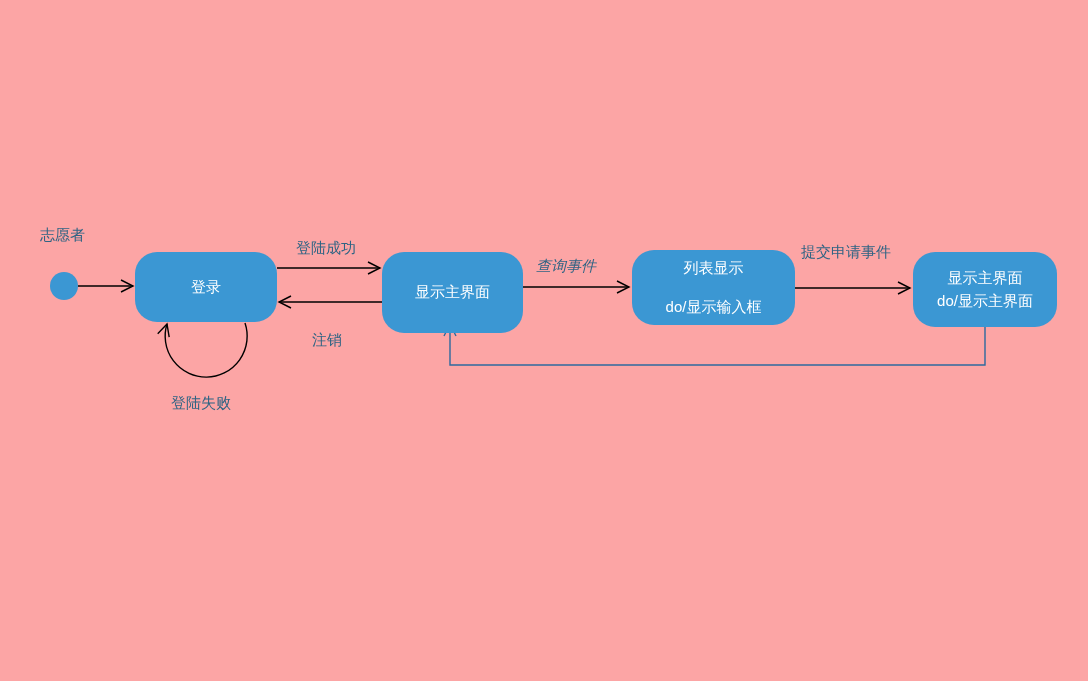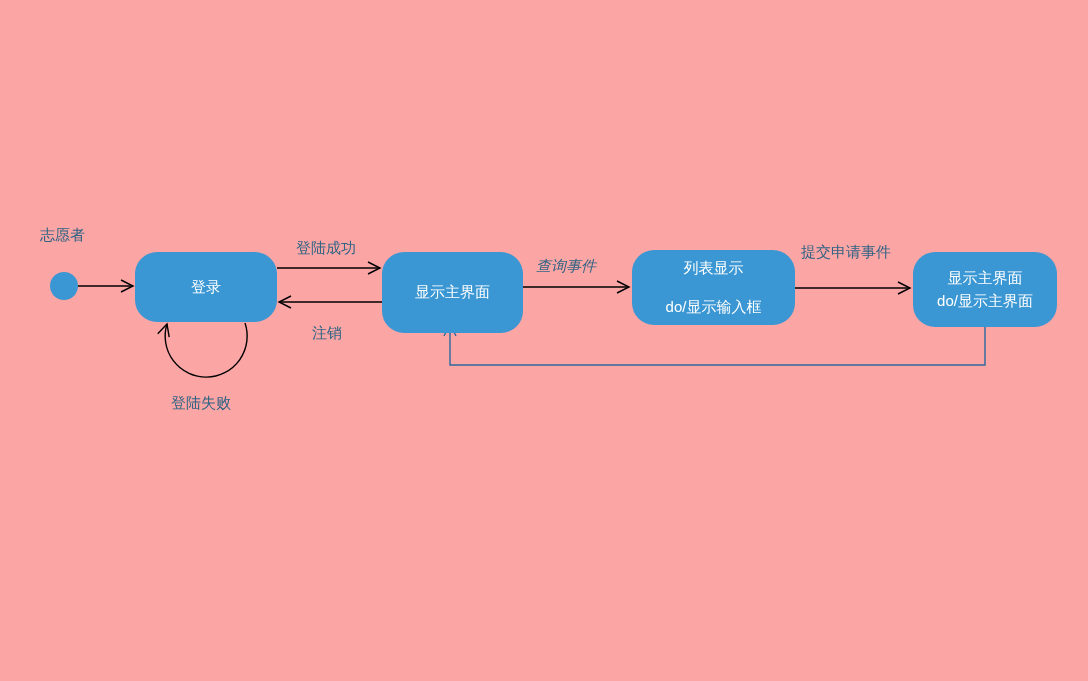--- a/index.html
+++ b/index.html
@@ -44,21 +44,21 @@
     border-radius:50%;background:var(--state-fill);
   }
   .lbl{
     position:absolute;
     color:var(--label-text);
     font-size:15px;
     white-space:nowrap;
   }
   .lbl-actor{left:40px;top:226px;}
   .lbl-login-success{left:296px;top:239px;}
-  .lbl-logout{left:312px;top:324px;}
+  .lbl-logout{left:312px;top:331px;}
   .lbl-login-fail{left:171px;top:394px;}
   .lbl-query{left:536px;top:257px;font-style:italic;}
   .lbl-submit{left:801px;top:243px;}
 </style>
 </head>
 <body>
 
 <div class="canvas">
 
   <svg class="wires" viewBox="0 0 1088 681" xmlns="http://www.w3.org/2000/svg">

